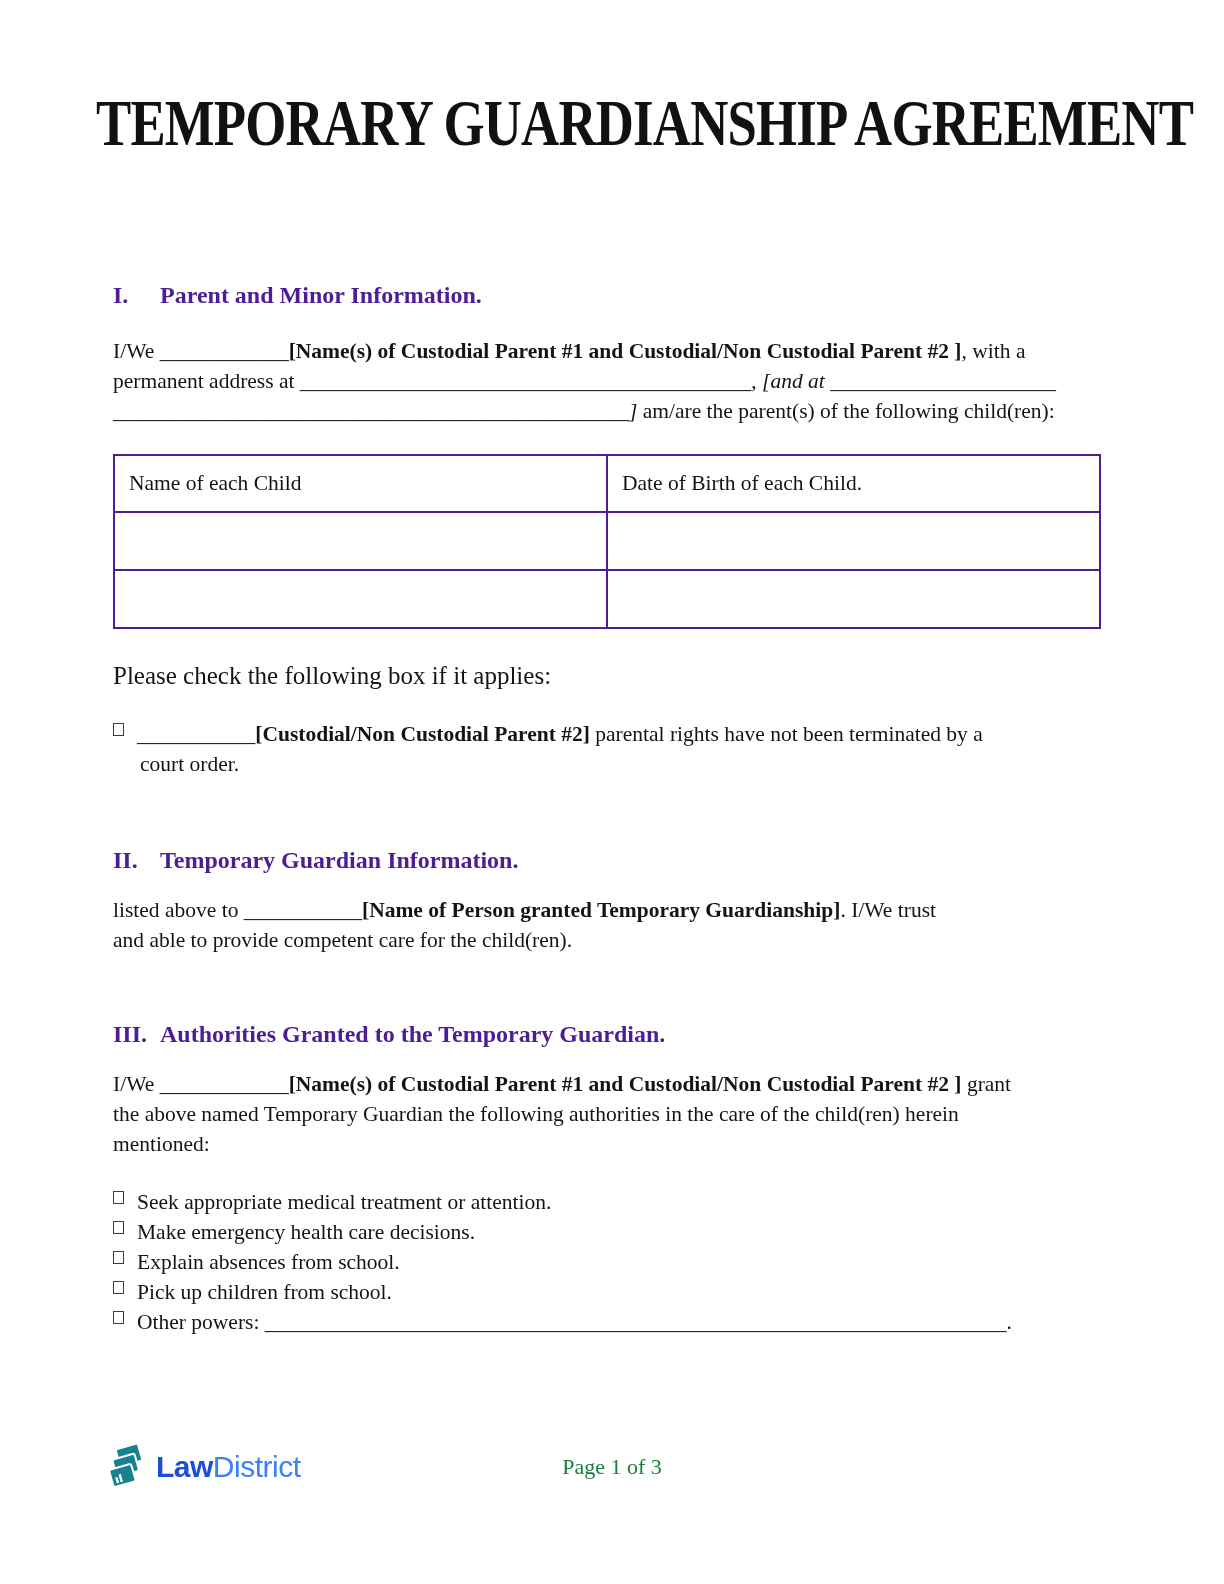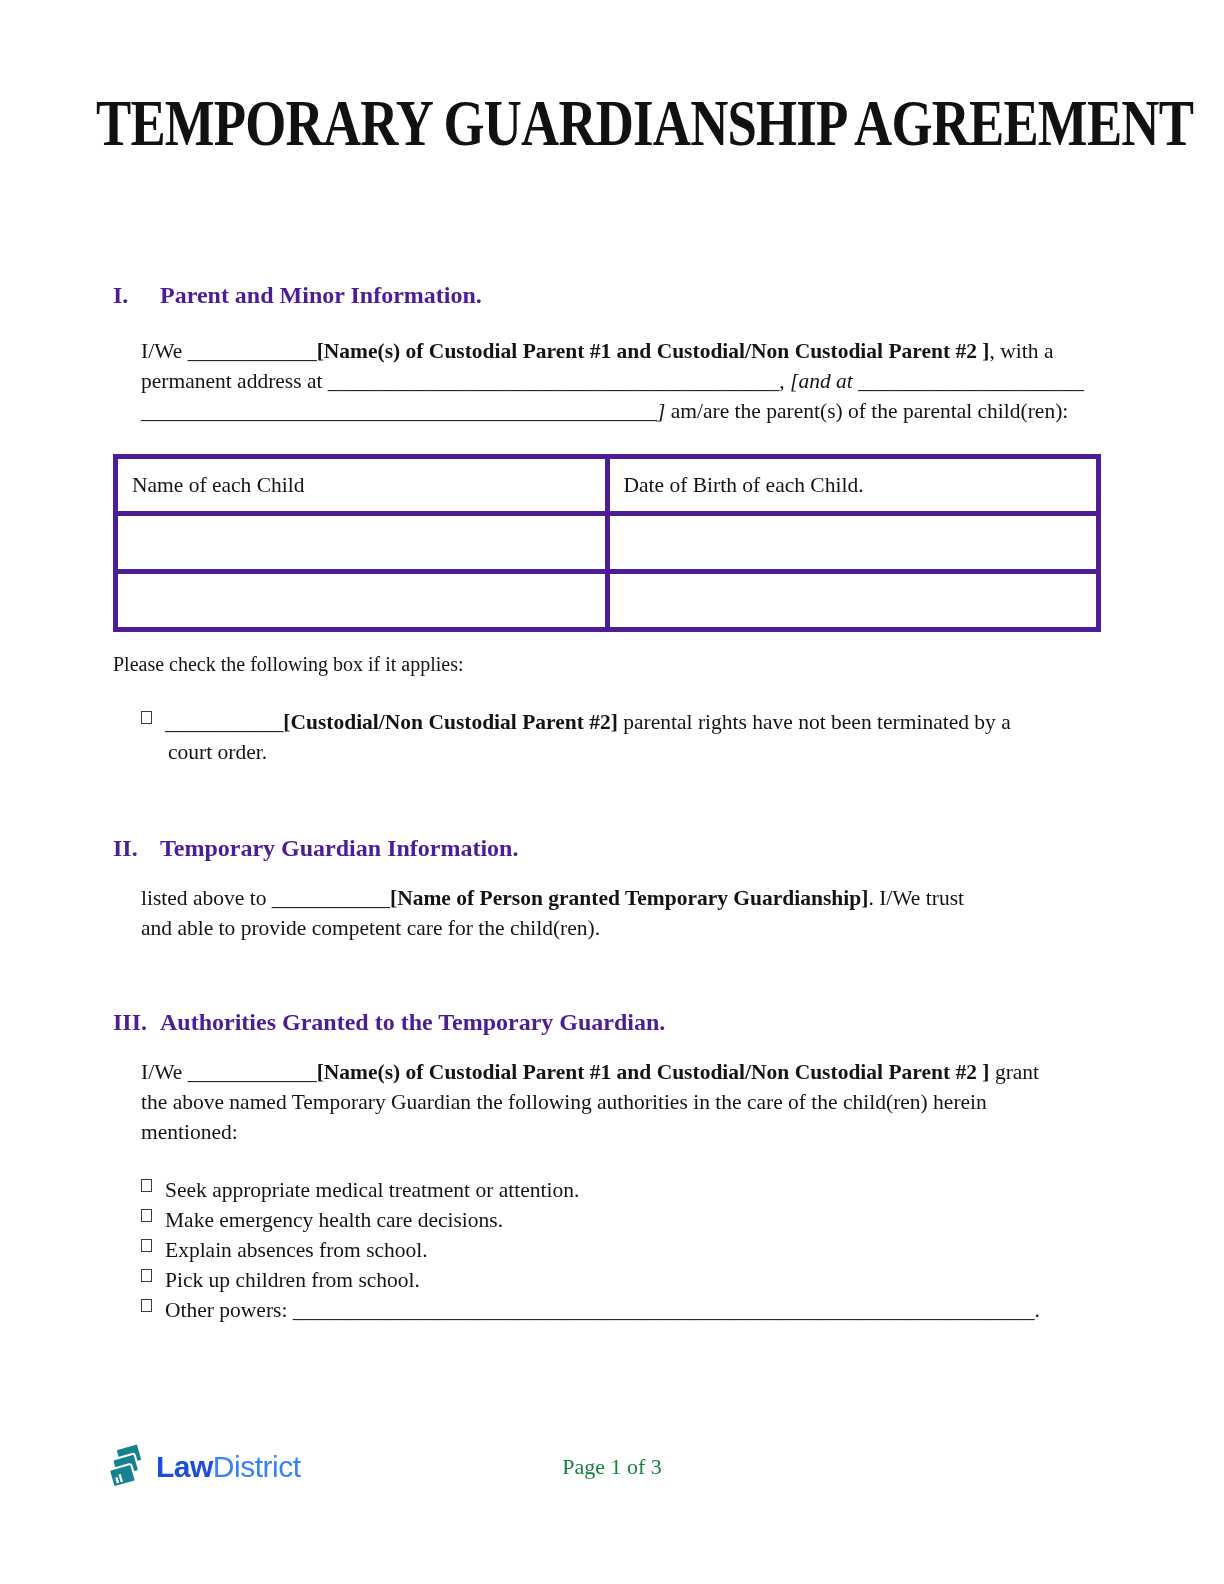--- a/index.html
+++ b/index.html
@@ -25,21 +25,21 @@
     color: #111;
   }
 
   .sec-h { font-size: 24px; font-weight: bold; line-height: 30px; color: #4c1d95; }
   .sec-num { display: inline-block; width: 47px; }
   .sec1-h { margin-top: 124px; }
   .sec2-h { margin-top: 66px; }
   .sec3-h { margin-top: 64px; }
 
   .rich { font-size: 21.5px; line-height: 30px; }
-  .rich .line { white-space: nowrap; margin-left: 28px; }
+  .rich .line { white-space: nowrap; }
   .para1 { margin-top: 26px; }
   .para2 { margin-top: 20px; }
   .para3 { margin-top: 20px; }
   .b { font-weight: bold; }
   .i { font-style: italic; }
   .sp { display: inline-block; width: 27px; }
   .cb {
     display: inline-block;
     width: 11px; height: 13px;
     border: 1.5px solid #3c3c3c;
@@ -47,29 +47,29 @@
     margin-right: 13px;
   }
 
   table.children {
     margin-top: 28px;
     width: 988px;
     border-collapse: collapse;
     table-layout: fixed;
   }
   table.children td {
-    border: 5px solid #4c1d95;
+    border: 2px solid #4c1d95;
     font-size: 21.5px;
     padding: 0 14px;
     vertical-align: middle;
   }
   table.children tr.hdr td { height: 57px; }
   table.children tr.body-row td { height: 58px; }
 
-  .check-prompt { margin-top: 17px; font-size: 20px; line-height: 30px; }
+  .check-prompt { margin-top: 32px; font-size: 25px; line-height: 30px; }
   .check-item { margin-top: 28px; }
   .auth-list { margin-top: 28px; }
 
   .footer {
     position: absolute;
     left: 113px; right: 113px;
     top: 1444px;
     height: 48px;
   }
   .brand { position: absolute; left: -8px; top: 0; display: flex; align-items: center; }
@@ -89,21 +89,21 @@
 
   <h1 class="doc-title">TEMPORARY GUARDIANSHIP AGREEMENT</h1>
 
   <div class="sec-h sec1-h">
     <span class="sec-num">I.</span><span>Parent and Minor Information.</span>
   </div>
 
   <div class="rich para1">
       <div class="line"><span class="n">I/We </span><span class="n">____________</span><span class="b">[Name(s) of Custodial Parent #1 and Custodial/Non Custodial Parent #2 ]</span><span class="n">, with a</span></div>
       <div class="line"><span class="n">permanent address at </span><span class="n">__________________________________________</span><span class="n">, </span><span class="i">[and at </span><span class="n">_____________________</span></div>
-      <div class="line"><span class="n">________________________________________________</span><span class="i">] </span><span class="n">am/are the parent(s) of the parental child(ren):</span></div>
+      <div class="line"><span class="n">________________________________________________</span><span class="i">] </span><span class="n">am/are the parent(s) of the following child(ren):</span></div>
     </div>
 
   <table class="children">
     <tbody>
       <tr class="hdr">
         <td>Name of each Child</td>
         <td>Date of Birth of each Child.</td>
       </tr>
       <tr class="body-row">
         <td></td>

